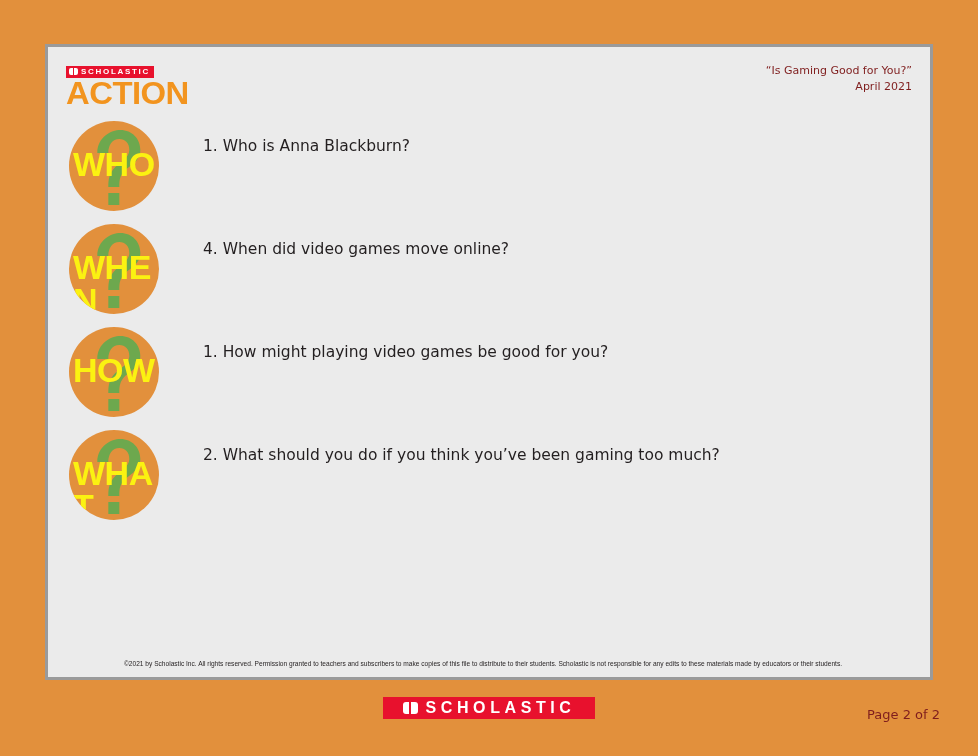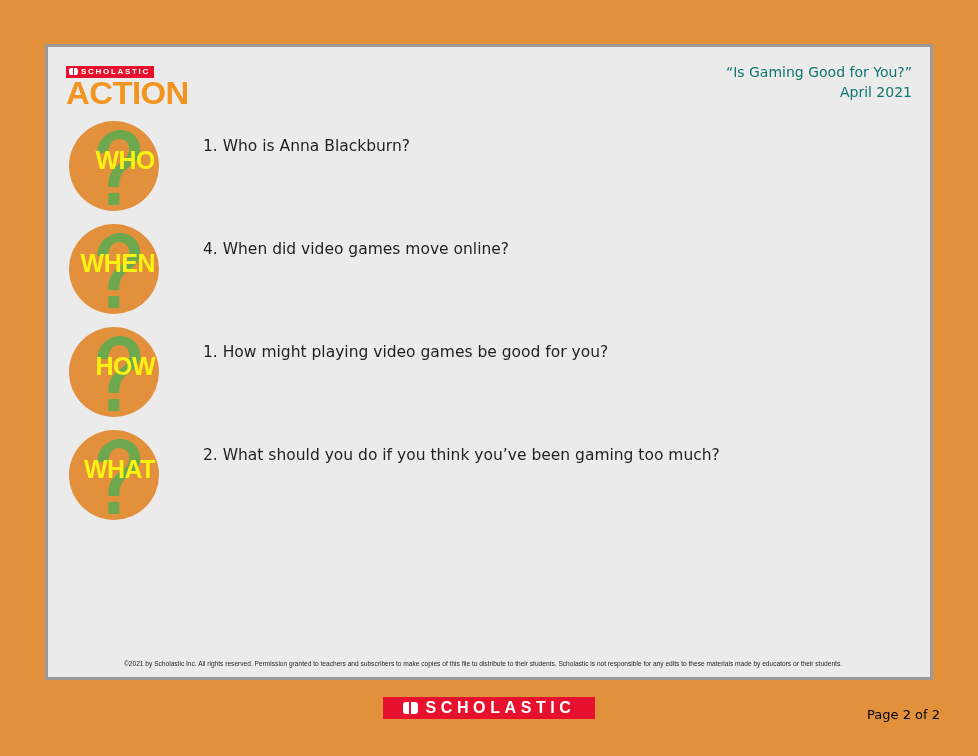--- a/index.html
+++ b/index.html
@@ -82,22 +82,22 @@
     line-height: 1.05;
     transform: scaleX(1.06);
     transform-origin: left center;
   }
 
   .header-meta {
     position: absolute;
     right: 18px;
     top: 16px;
     text-align: right;
-    color: #0f766e;
-    font-size: 14px;
+    color: #7f1d1d;
+    font-size: 11px;
     line-height: 1.42;
   }
 
   
   .questions {
     position: relative;
     margin-top: 12px;
   }
   .question-row {
     position: relative;
@@ -122,24 +122,24 @@
     width: 58px;
     height: 80px;
   }
   .qword-label {
     position: absolute;
     left: 0;
     right: 0;
     top: 27px;
     padding: 0 4px;
     box-sizing: border-box;
-    text-align: right;
+    text-align: left;
     color: #fbf211;
     font-family: "Liberation Sans", sans-serif;
-    font-size: 25px;
+    font-size: 34px;
     font-weight: bold;
     line-height: 0.97;
     letter-spacing: -0.5px;
     word-break: break-all;
   }
 
   .question-text {
     position: absolute;
     left: 139px;
     top: 15px;
@@ -199,21 +199,21 @@
     font-size: 16px;
     font-weight: bold;
     letter-spacing: 4.6px;
     padding-left: 2px;
   }
 
   .page-number {
     position: absolute;
     right: 38px;
     top: 707px;
-    color: #000000;
+    color: #7f1d1d;
     font-size: 13px;
   }
 </style>
 </head>
 <body>
 
 <div class="worksheet-card">
 
   <div class="sheet-header">
 

